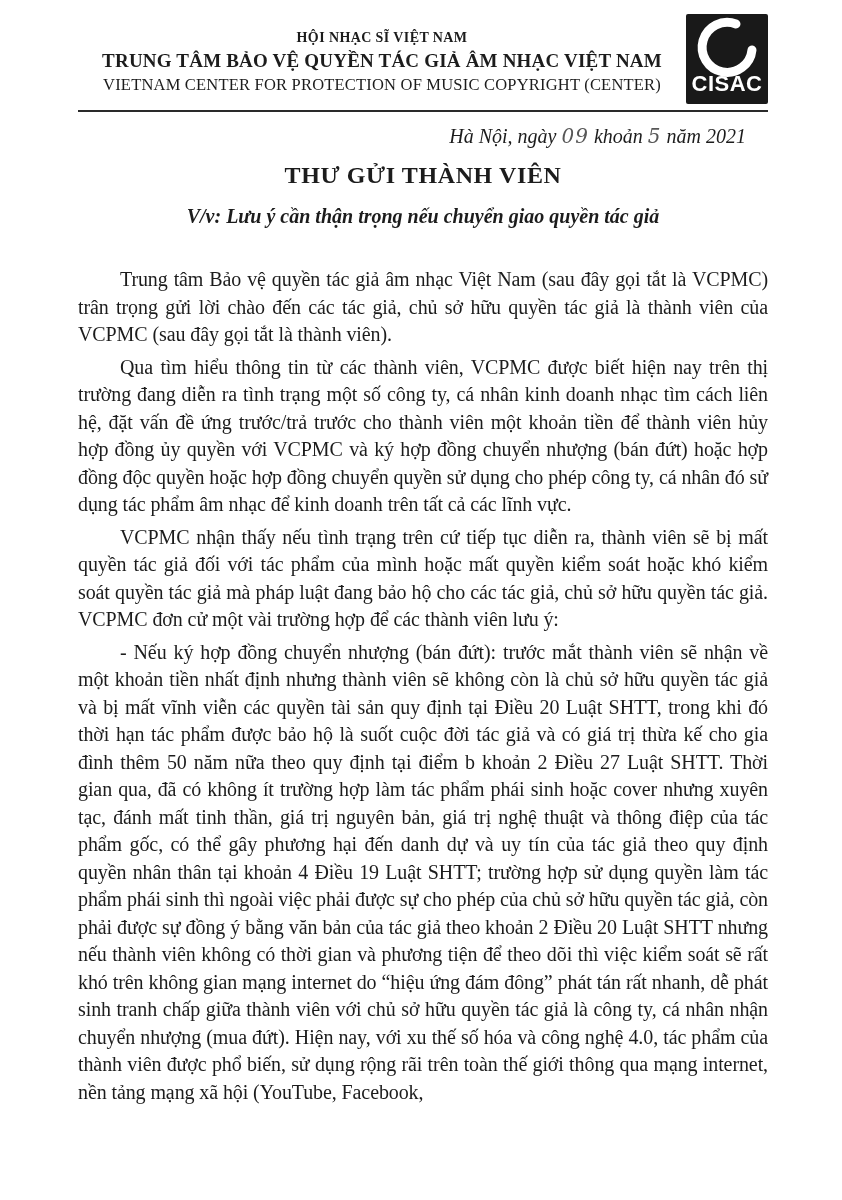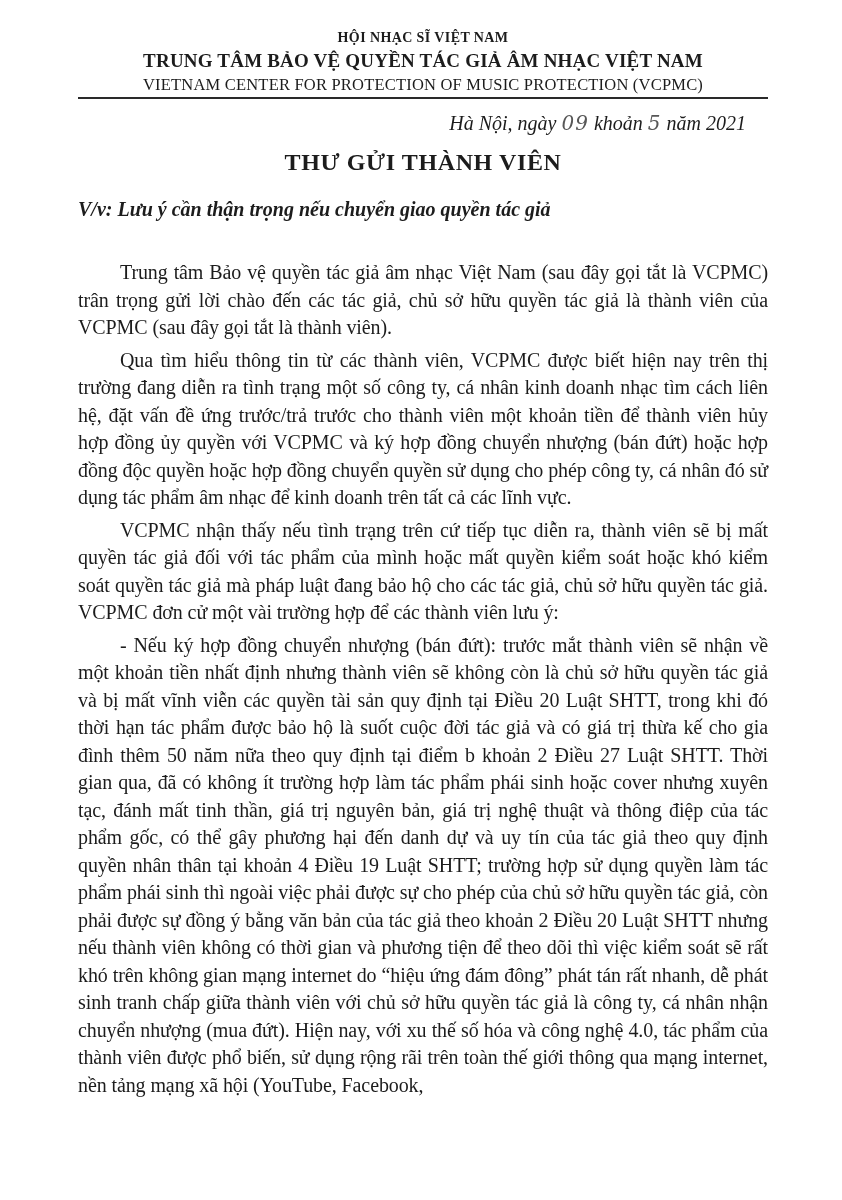--- a/index.html
+++ b/index.html
@@ -58,22 +58,22 @@
   }
   
   .doc-title {
     margin-top: 14px;
     text-align: center;
     font-size: 24px;
     font-weight: bold;
     letter-spacing: 0.6px;
   }
   .doc-subject {
-    margin-top: 22px;
-    text-align: left;
+    margin-top: 16px;
+    text-align: center;
     font-size: 20px;
     font-weight: bold;
     font-style: italic;
   }
   
   .body-text {
     margin-top: 38px;
     font-size: 20px;
     line-height: 27.5px;
     text-align: justify;
@@ -92,23 +92,30 @@
 <body>
 
 <div class="page">
 
   <div class="header-row">
 
 
     <div class="header-center">
       <div class="org1">HỘI NHẠC SĨ VIỆT NAM</div>
       <div class="org2">TRUNG TÂM BẢO VỆ QUYỀN TÁC GIẢ ÂM NHẠC VIỆT NAM</div>
-      <div class="org3">VIETNAM CENTER FOR PROTECTION OF MUSIC PROTECTION (VCPMC)</div>
+      <div class="org3">VIETNAM CENTER FOR PROTECTION OF MUSIC COPYRIGHT (CENTER)</div>
     </div>
 
+    <div class="logo-right">
+      <svg width="82" height="90" viewBox="0 0 82 90" xmlns="http://www.w3.org/2000/svg">
+        <rect x="0" y="0" width="82" height="90" rx="2" fill="#191919"></rect>
+        <path d="M 50 10 A 25 25 0 1 0 66 36" stroke="#ffffff" stroke-width="9" fill="none" stroke-linecap="round"></path>
+        <text x="41" y="77" font-family="Liberation Sans, sans-serif" font-size="22" font-weight="bold" letter-spacing="0.5" text-anchor="middle" fill="#ffffff">CISAC</text>
+      </svg>
+    </div>
   </div>
 
   <hr class="divider">
 
   <div class="dateline"><span>Hà Nội, ngày </span><span class="handwritten">09</span><span> khoản </span><span class="handwritten">5</span><span> năm 2021</span></div>
 
   <div class="doc-title">THƯ GỬI THÀNH VIÊN</div>
   <div class="doc-subject">V/v: Lưu ý cần thận trọng nếu chuyển giao quyền tác giả</div>
 
   <div class="body-text">

